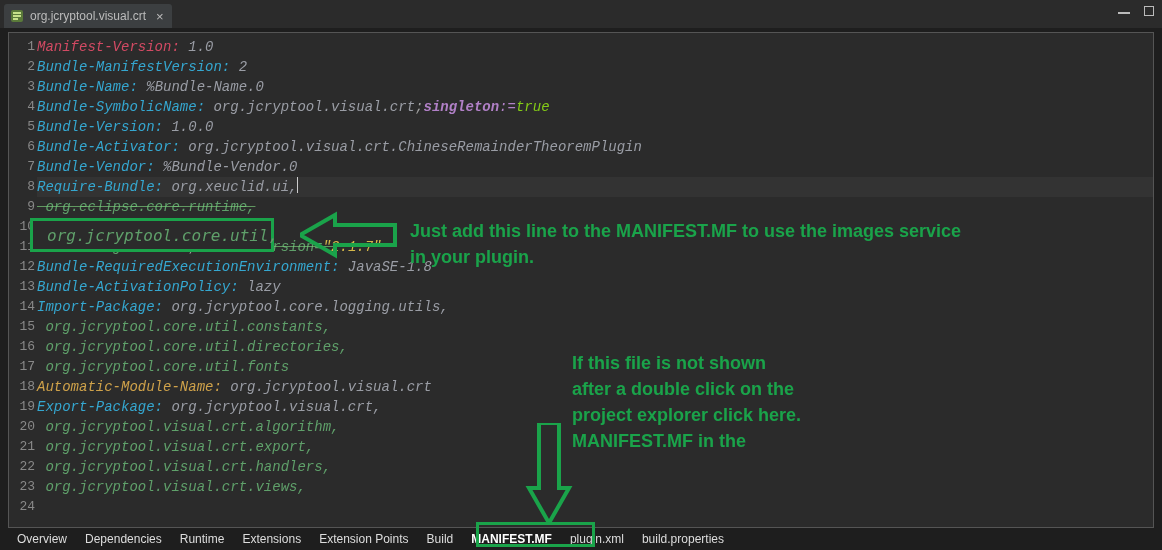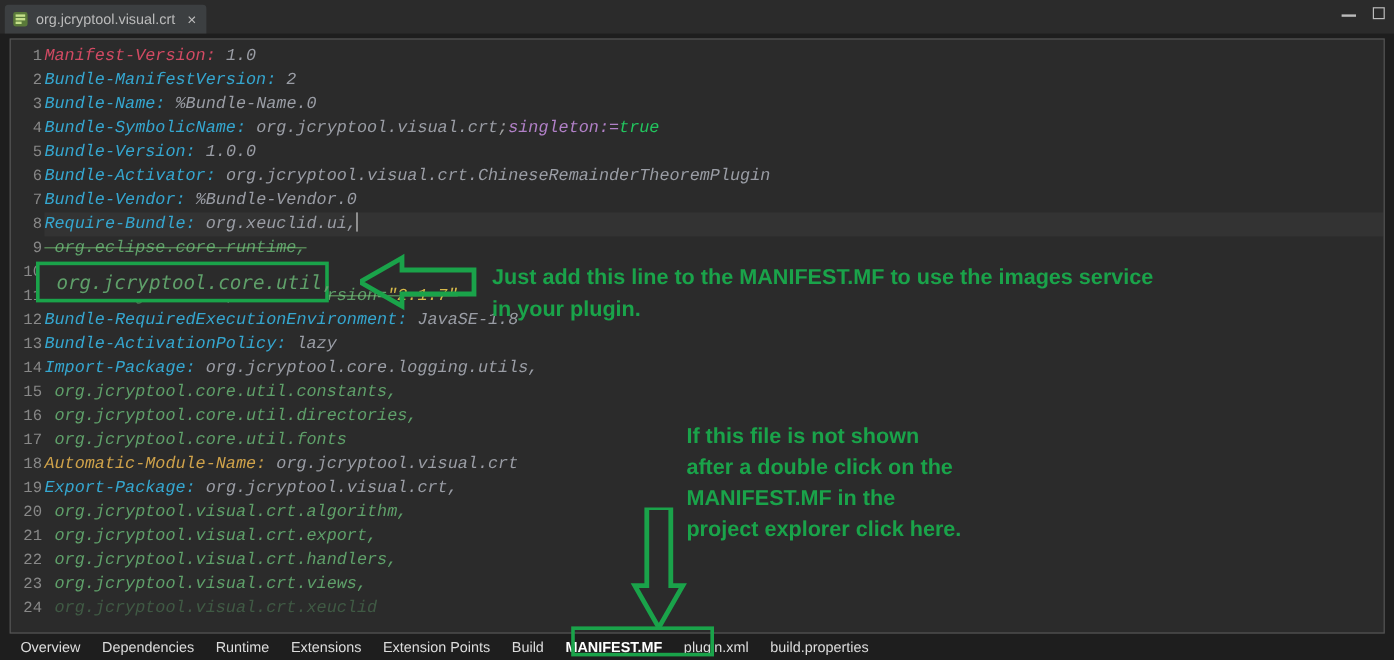--- a/index.html
+++ b/index.html
@@ -85,23 +85,23 @@
     white-space: pre;
     font-style: italic;
   }
   .code .line.cur { background: rgba(255,255,255,0.04); }
   .k-red { color: #d24a63; }
   .k-cyan { color: #35a7d0; }
   .k-orange { color: #cfa24a; text-align: center; }
   .v { color: #9a9da5; }
   .cont { color: #5fa06a; }
   .semi { color: #a0a0a0; }
-  .kw { color: #b180c7; font-style: italic; }
+  .kw { color: #b180c7; font-style: italic; font-weight: bold; }
   .eq { color: #b180c7; }
-  .truev { color: #22c55e; }
+  .truev { color: #84cc16; }
   .str { color: #d6b94a; }
   .cursor {
     display: inline-block;
     width: 1px;
     height: 16px;
     background: #ccc;
     vertical-align: text-bottom;
     margin-bottom: 2px;
   }
   .strike { text-decoration: line-through; text-decoration-color: rgba(120,200,120,0.7); }
@@ -229,21 +229,20 @@
       <div class="line"><span class="k-cyan">Import-Package:</span> <span class="v">org.jcryptool.core.logging.utils,</span></div>
       <div class="line"><span class="cont"> org.jcryptool.core.util.constants,</span></div>
       <div class="line"><span class="cont"> org.jcryptool.core.util.directories,</span></div>
       <div class="line"><span class="cont"> org.jcryptool.core.util.fonts</span></div>
       <div class="line"><span class="k-orange">Automatic-Module-Name:</span> <span class="v">org.jcryptool.visual.crt</span></div>
       <div class="line"><span class="k-cyan">Export-Package:</span> <span class="v">org.jcryptool.visual.crt,</span></div>
       <div class="line"><span class="cont"> org.jcryptool.visual.crt.algorithm,</span></div>
       <div class="line"><span class="cont"> org.jcryptool.visual.crt.export,</span></div>
       <div class="line"><span class="cont"> org.jcryptool.visual.crt.handlers,</span></div>
       <div class="line"><span class="cont"> org.jcryptool.visual.crt.views,</span></div>
-      <div class="line" style="opacity: 0.4;"><span class="cont"> org.jcryptool.visual.crt.xeuclid</span></div>
     </div>
 </div>
 
 <div class="bottom-tabs" id="bottom-tabs">
     <div class="bt">Overview</div>
     <div class="bt">Dependencies</div>
     <div class="bt">Runtime</div>
     <div class="bt">Extensions</div>
     <div class="bt">Extension Points</div>
     <div class="bt">Build</div>
@@ -259,19 +258,19 @@
   <polygon points="0,25 35,5 35,15 95,15 95,35 35,35 35,45" fill="none" stroke="#1aa34a" stroke-width="4"></polygon>
 </svg>
 <div class="ann-text" style="left:410px; top:218px; width:740px;">
   <div>Just add this line to the MANIFEST.MF to use the images service</div>
   <div>in your plugin.</div>
 </div>
 
 <div class="ann-text" style="left:572px; top:350px;">
   <div>If this file is not shown</div>
   <div>after a double click on the</div>
+  <div>project explorer click here.</div>
   <div>MANIFEST.MF in the</div>
-  <div>project explorer click here.</div>
 </div>
 <svg class="ann-arrow2" width="50" height="100" viewBox="0 0 50 100">
   <polygon points="25,100 5,65 15,65 15,0 35,0 35,65 45,65" fill="none" stroke="#1aa34a" stroke-width="4"></polygon>
 </svg>
 <div class="ann-box2"></div>
 
 </body></html>

